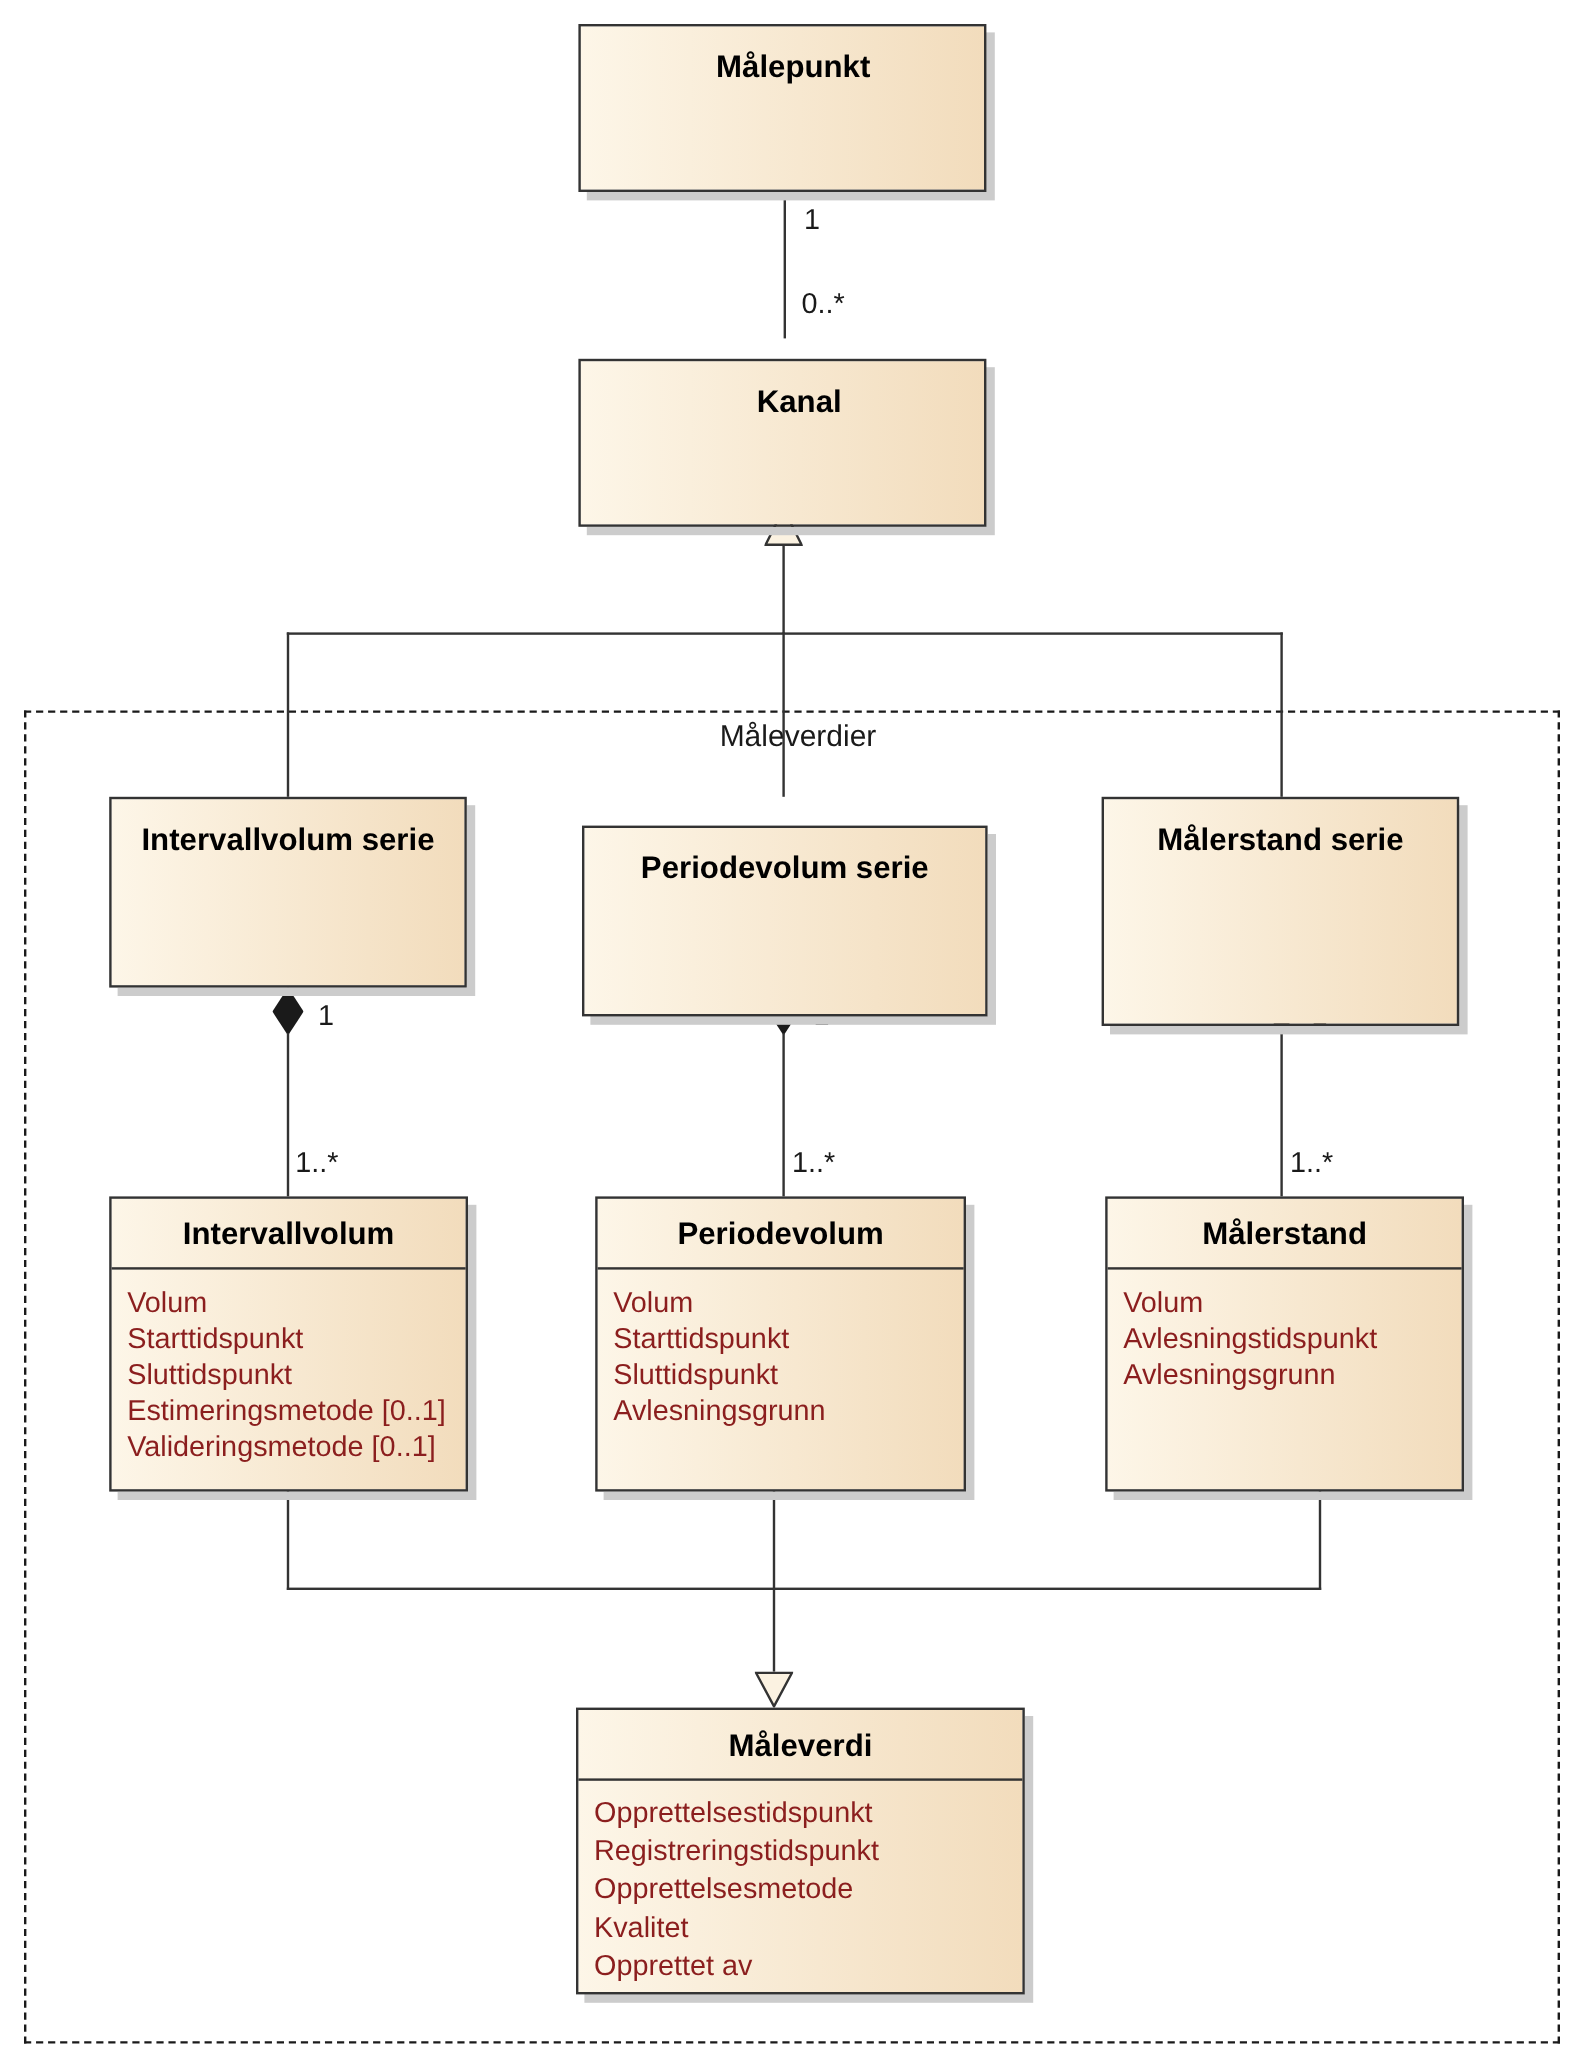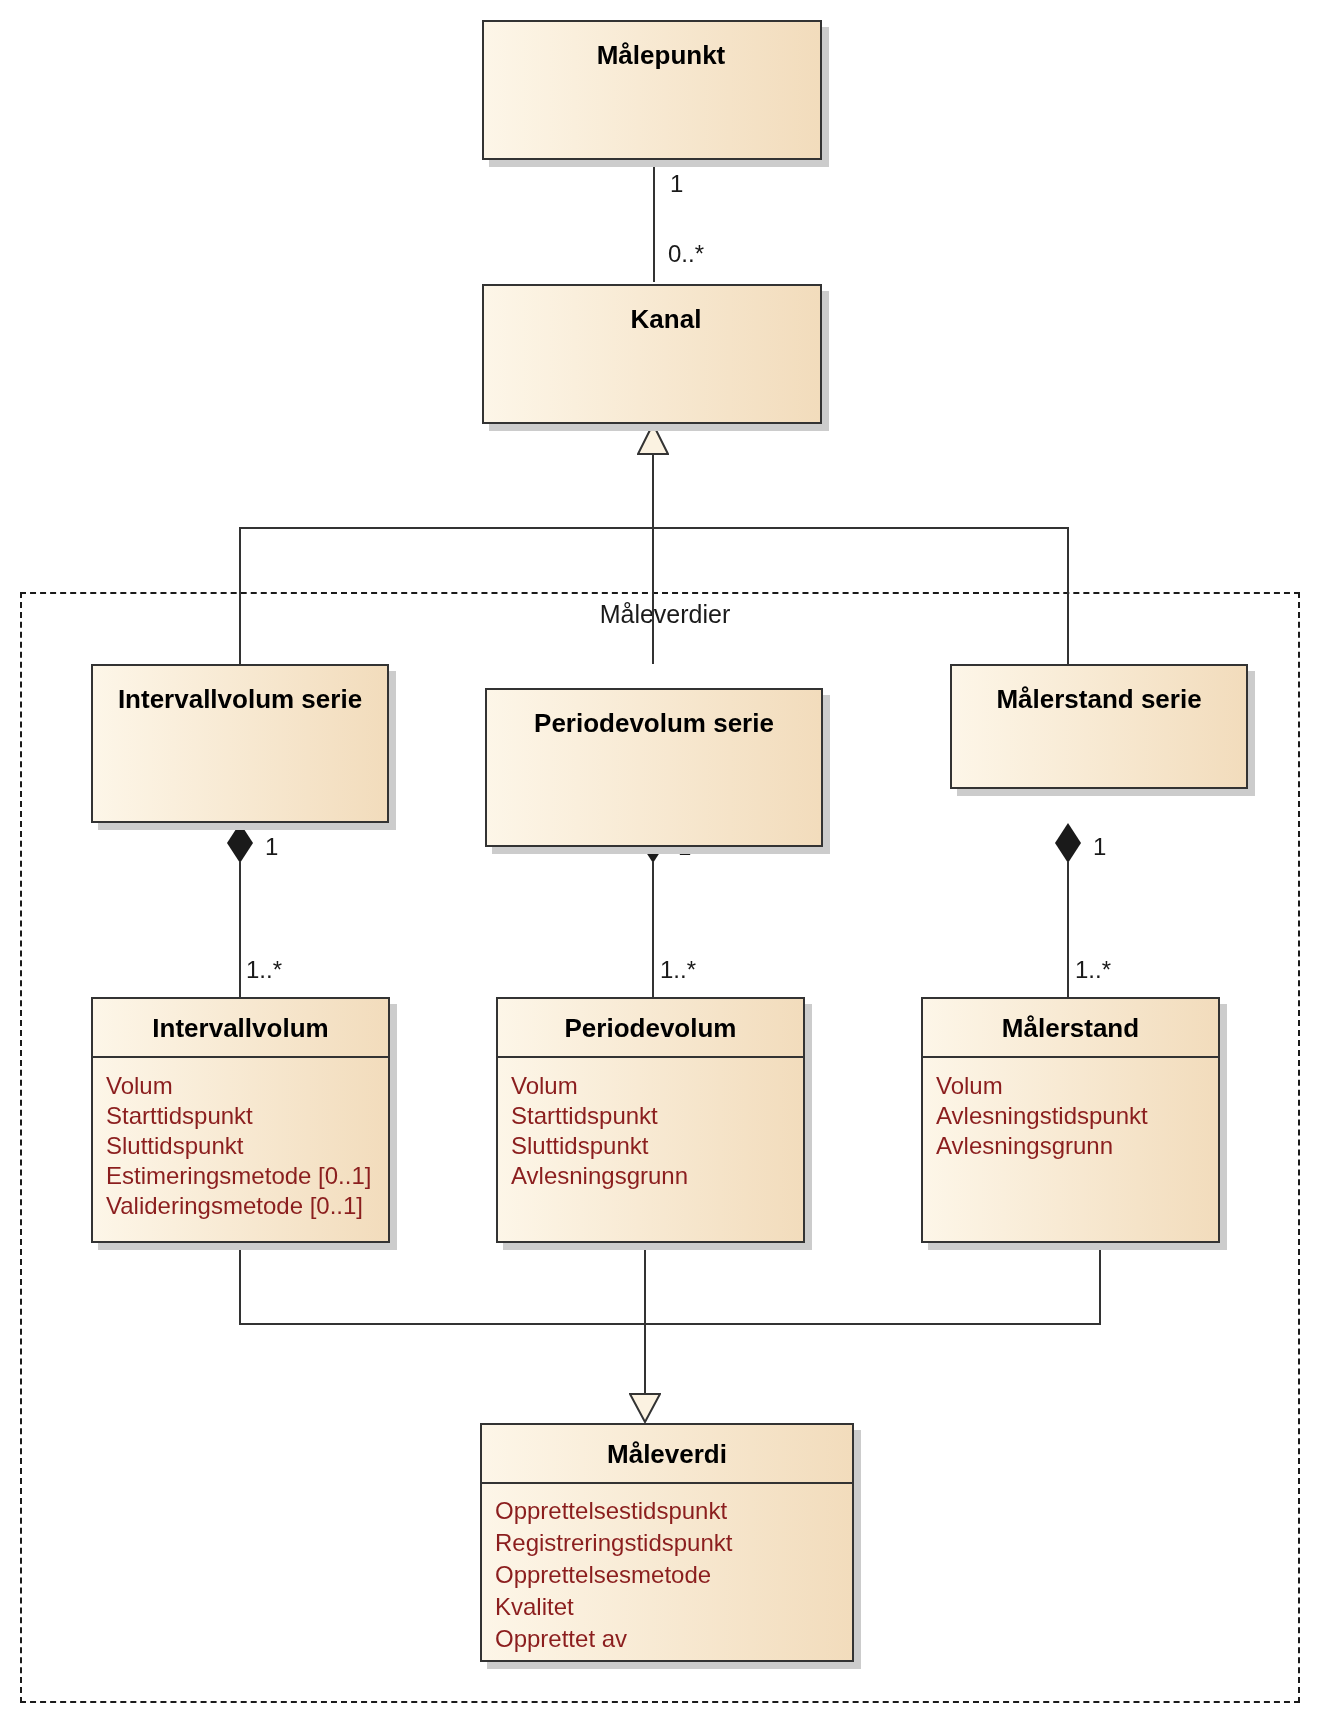--- a/index.html
+++ b/index.html
@@ -31,24 +31,24 @@
     height:59px;border-bottom:2px solid var(--box-border,#333333);box-sizing:border-box;
     display:flex;align-items:center;justify-content:center;
   }
   .cls.has-attrs .titlebar .title{padding-top:0;}
   .cls .attrs{padding:13px 8px 0 13px;}
   .cls .attr{
     font-size:24px;line-height:30px;white-space:nowrap;
     color:var(--attribute-text,#8b1e1e);
   }
   .b-malepunkt{left:482px;top:20px;width:340px;height:140px;padding-left:18px;}
-  .b-kanal{left:482px;top:284px;width:340px;height:140px;padding-left:28px;}
+  .b-kanal{left:482px;top:299px;width:340px;height:140px;padding-left:28px;}
   .b-ivs{left:91px;top:664px;width:298px;height:159px;}
   .b-pvs{left:485px;top:688px;width:338px;height:159px;}
-  .b-mss{left:918px;top:664px;width:298px;height:125px;margin-left:32px;}
+  .b-mss{left:918px;top:664px;width:298px;height:191px;}
   .b-iv{left:91px;top:997px;width:299px;height:246px;}
   .b-pv{left:496px;top:997px;width:309px;height:246px;}
   .b-ms{left:921px;top:997px;width:299px;height:246px;}
   .b-mv{left:480px;top:1423px;width:374px;height:239px;}
   .b-mv .titlebar{height:61px;}
   .b-mv .attr{line-height:32px;}
   .b-mv .attrs{padding-top:11px;}
   
   .line{position:absolute;background:var(--line,#333333);}
   .v{width:2px;}

